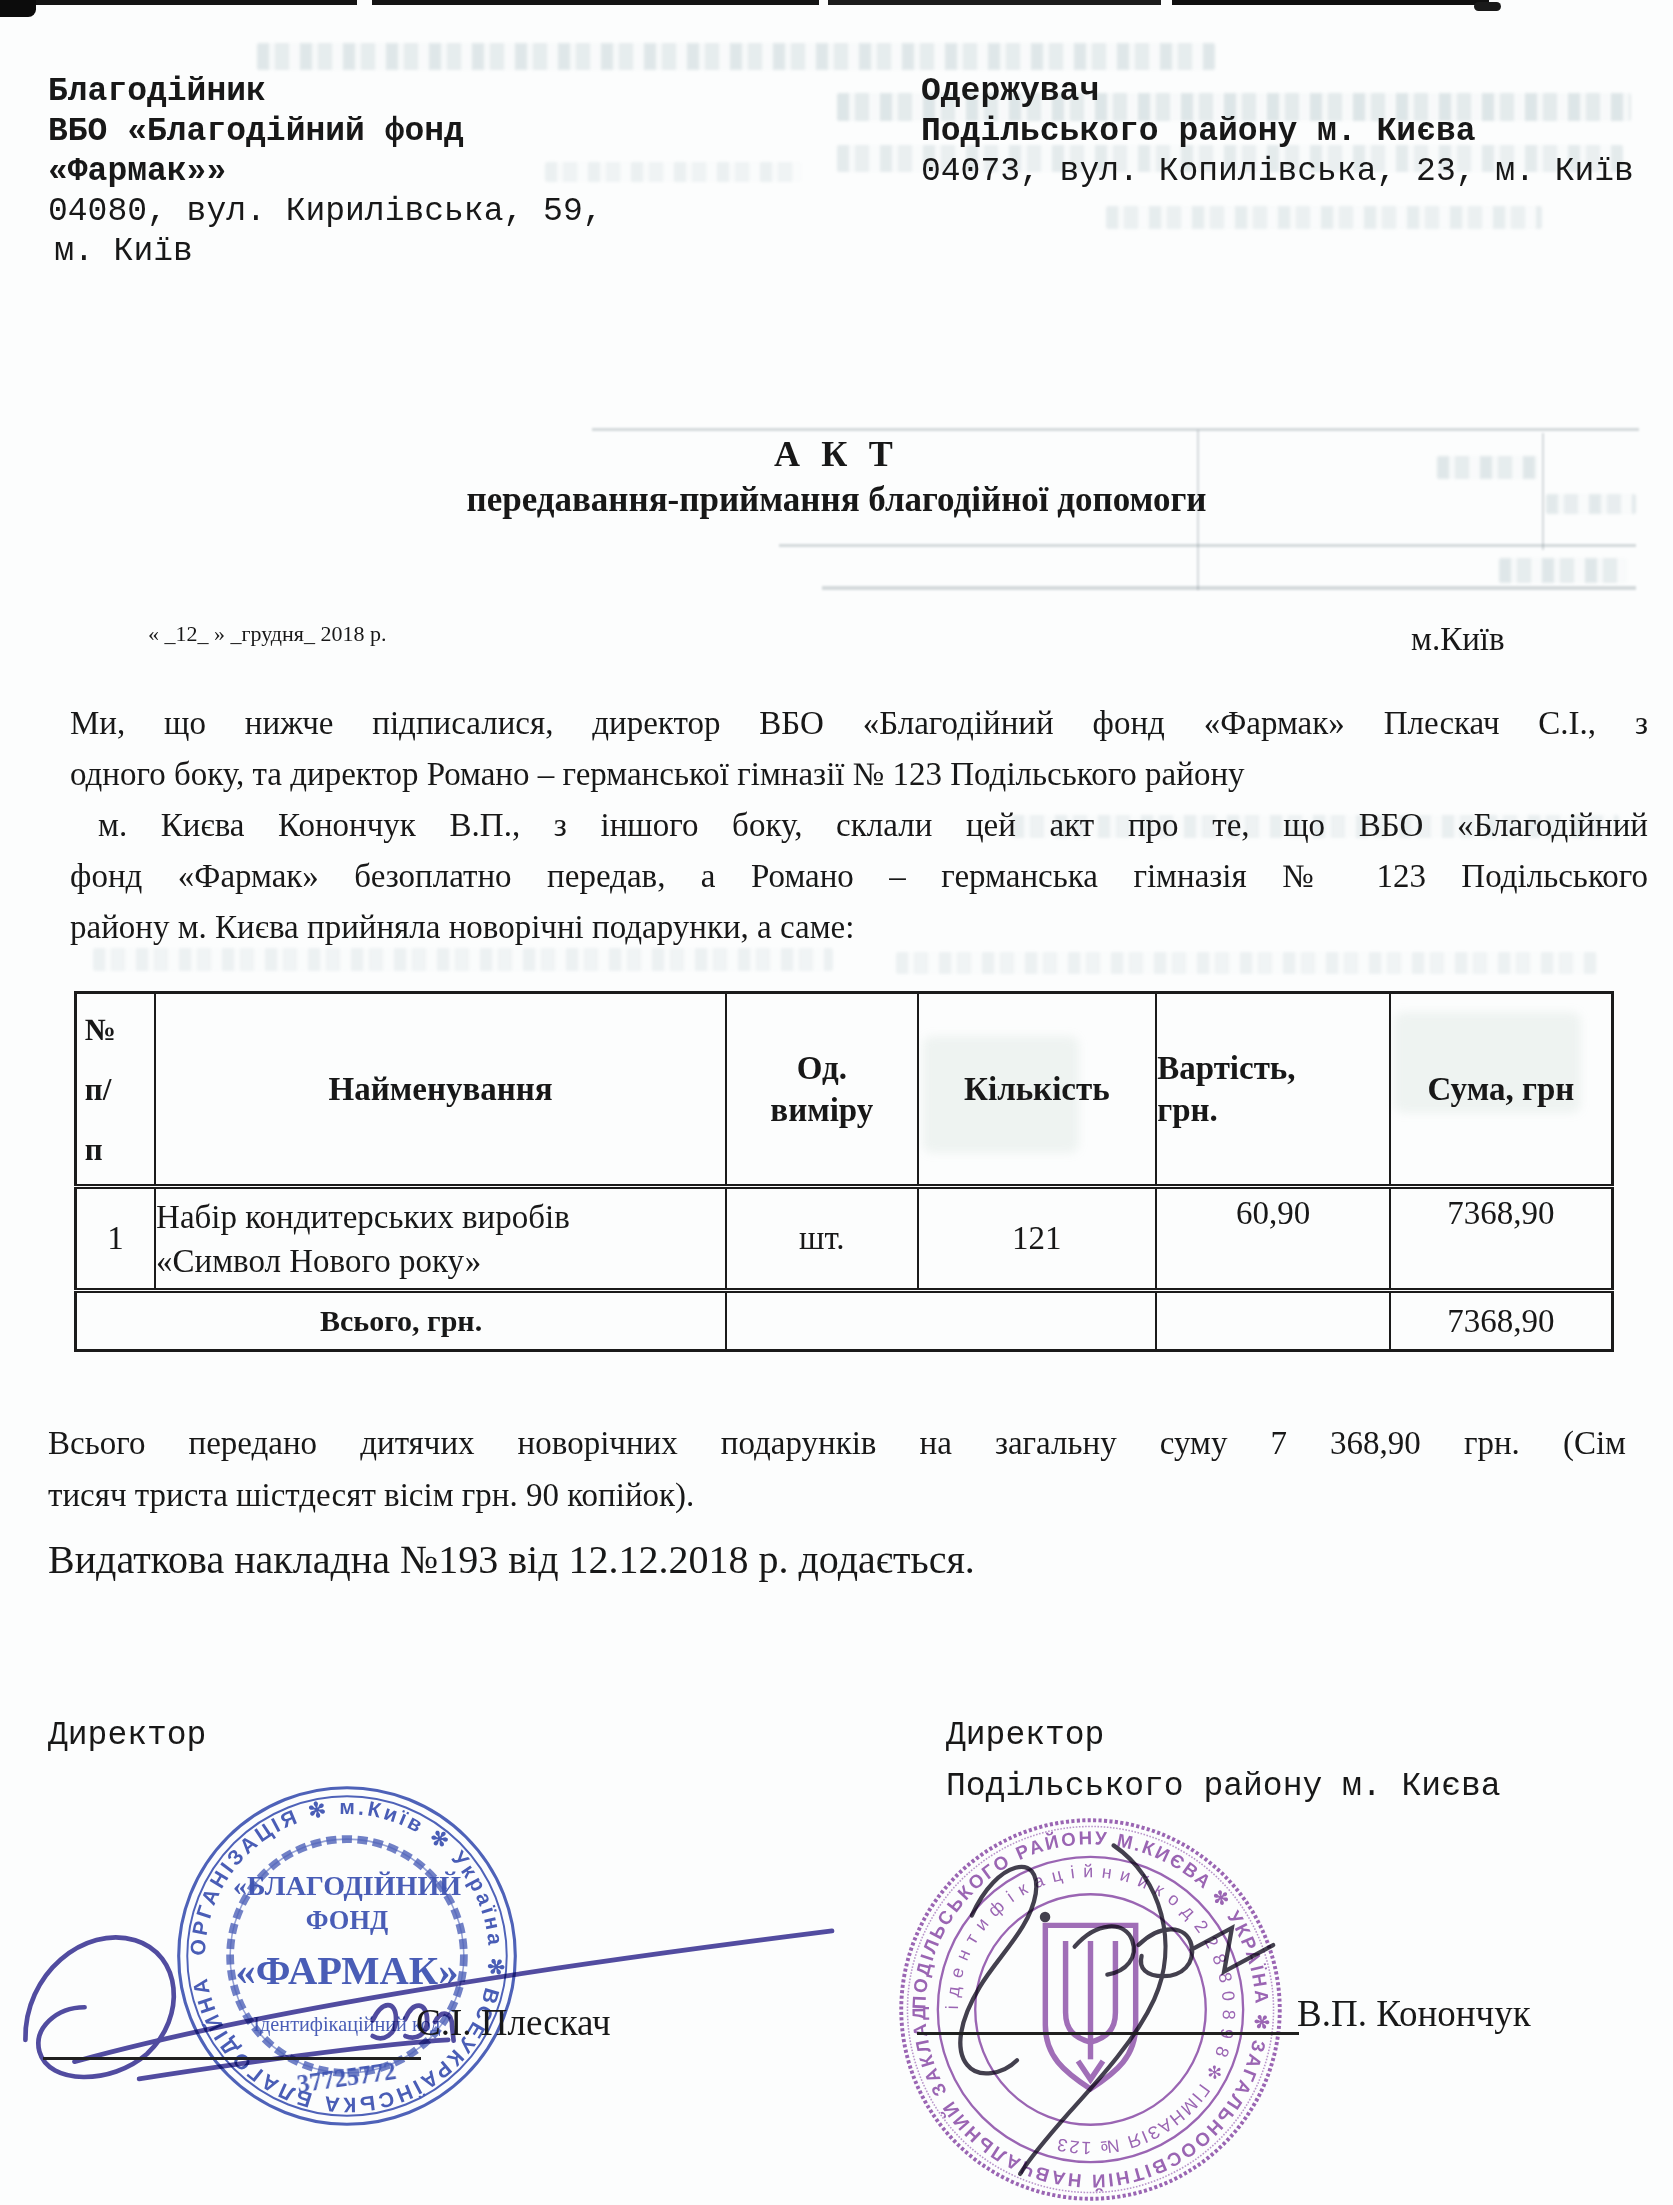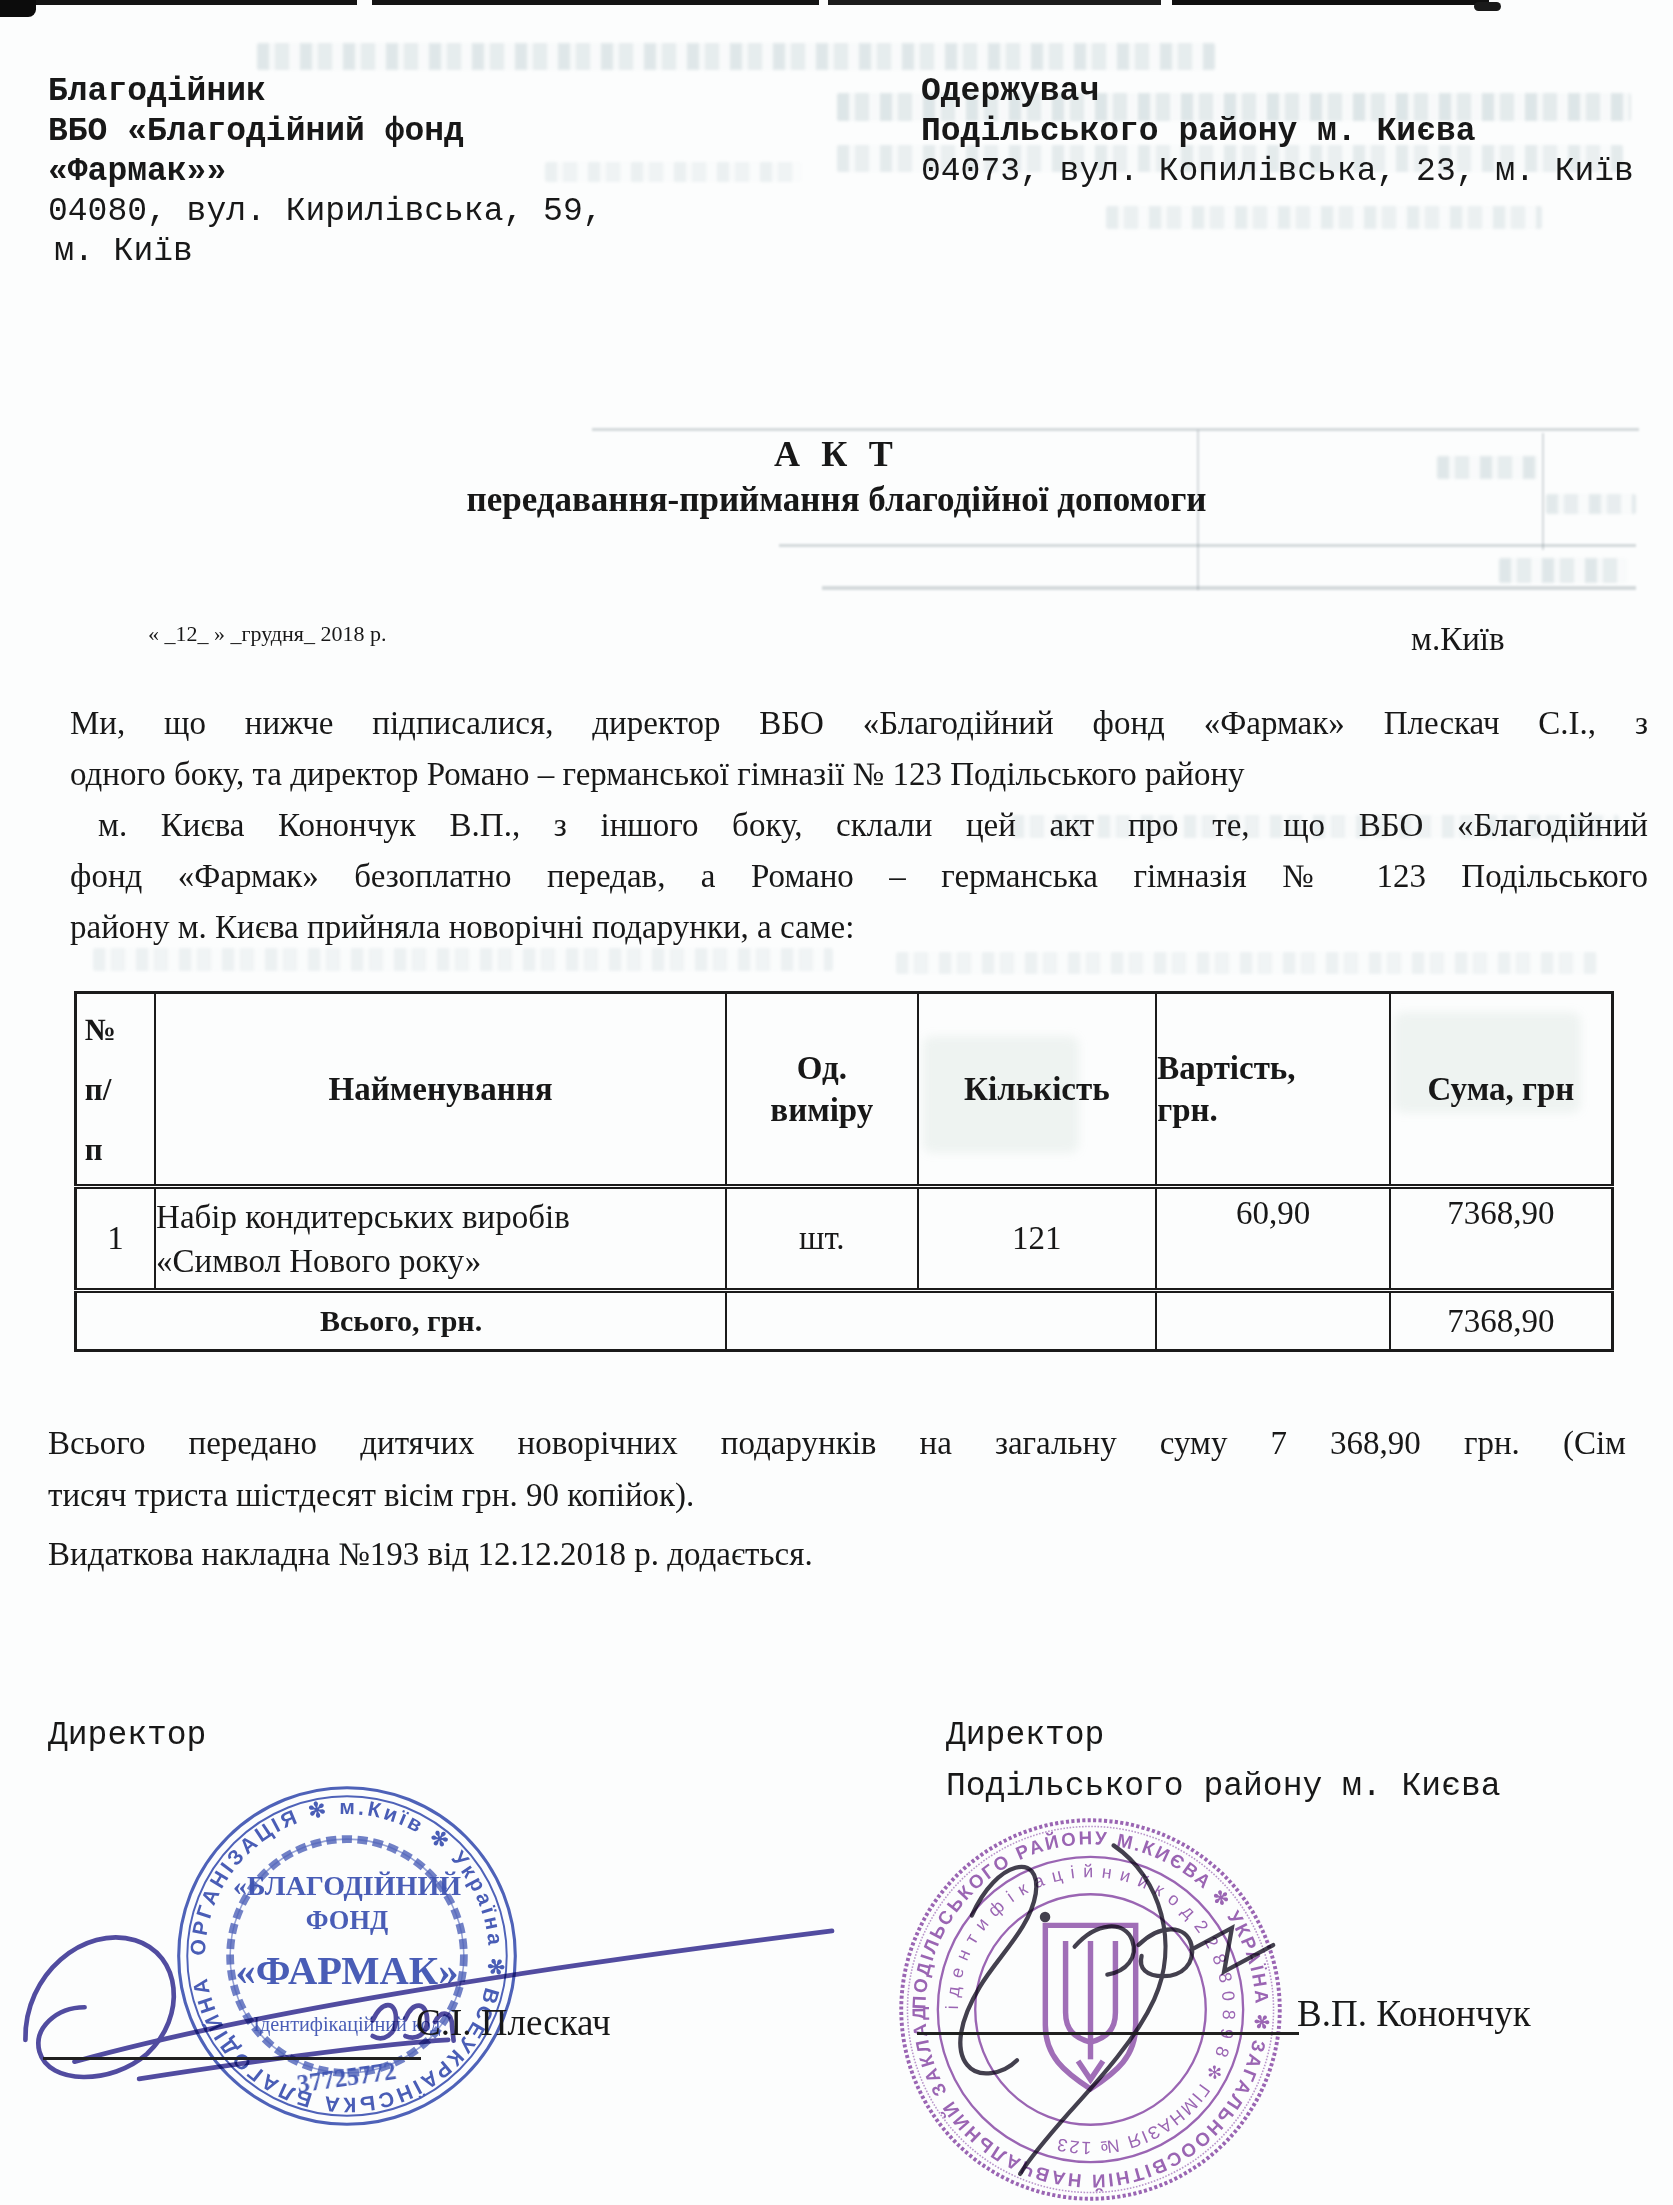--- a/index.html
+++ b/index.html
@@ -151,21 +151,21 @@
       <td></td>
       <td style="text-align:center">7368,90</td>
     </tr>
   </tbody>
     </table>
 
   <div class="abs" style="left:48px;top:1417px;">
     <div class="par-line just" style="line-height:52px">Всього передано дитячих новорічних подарунків на загальну суму 7 368,90 грн. (Сім</div>
     <div class="par-line" style="line-height:52px">тисяч  триста шістдесят вісім грн. 90 копійок).</div>
   </div>
-  <div class="abs" style="left:48px;top:1536px;font-size:33px;">Видаткова накладна №193 від 12.12.2018 р. додається.</div>
+  <div class="abs" style="left:48px;top:1536px;font-size:40px;">Видаткова накладна №193 від 12.12.2018 р. додається.</div>
 
   <div class="abs t43" style="left:48px;top:1710px;line-height:51px;">
     <div>Директор</div>
   </div>
   <div class="abs t43" style="left:946px;top:1710px;line-height:51px;">
     <div>Директор</div>
     <div>Подільського району м. Києва</div>
   </div>
 
   <svg class="stamp" style="left:160px;top:1769px;" width="374" height="374" viewBox="0 0 480 480">

